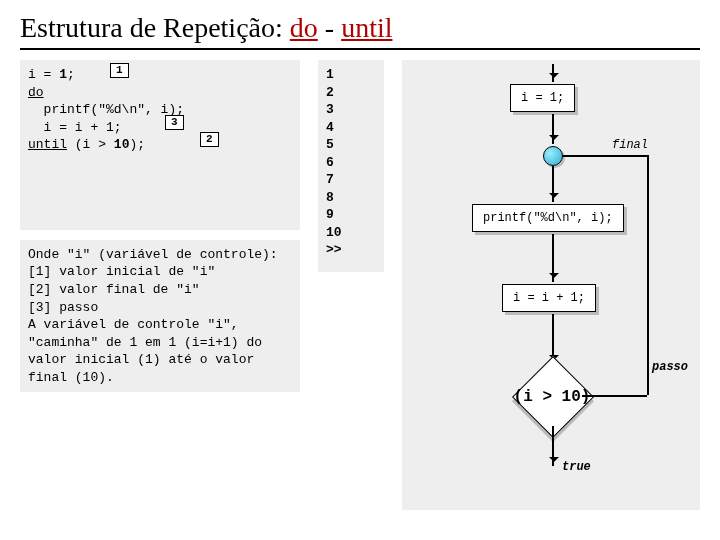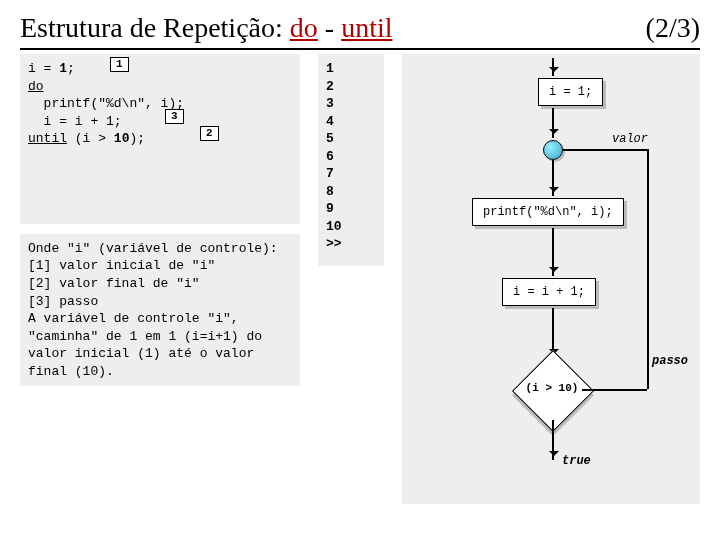--- a/index.html
+++ b/index.html
@@ -14,21 +14,21 @@
   }
   .slide {
     padding: 12px 20px 0 20px;
   }
   .title-row {
     display: flex;
     justify-content: space-between;
     align-items: baseline;
     border-bottom: 2px solid #000;
     padding-bottom: 4px;
-    margin-bottom: 4px;
+    margin-bottom: 10px;
   }
   .title {
     font-size: 28px;
   }
   .title .kw { color: #b00000; text-decoration: underline; }
   .pagelabel { font-size: 28px; }
   .content {
     display: flex;
     gap: 18px;
   }
@@ -106,21 +106,21 @@
     box-shadow: 3px 3px 0 0 #bbb;
     position: absolute;
     left: 12px; top: 2px;
   }
   .diamond .txt {
     position: absolute;
     width: 100%;
     text-align: center;
     top: 22px;
     font-family: "Courier New", monospace;
-    font-size: 11px;
+    font-size: 16px;
     font-weight: bold;
   }
   .circle {
     position: absolute;
     width: 18px; height: 18px;
     border-radius: 50%;
     border: 1px solid #000;
     background: radial-gradient(circle at 6px 6px, #9ef, #3ac);
     box-shadow: 2px 2px 0 0 #bbb;
   }
@@ -153,21 +153,20 @@
   }
 </style>
 </head>
 <body>
 
 <div class="slide">
   <div class="title-row">
     <div class="title">
       <span>Estrutura de Repetição: </span><span class="kw">do</span><span> - </span><span class="kw">until</span>
     </div>
-    <div class="pagelabel">(2/3)</div>
   </div>
 
   <div class="content">
 
     <div class="left-col">
       <div class="codebox"><span>i = </span><span class="bold">1</span><span>;</span>
 <span class="kw2">do</span>
 <span>  printf("%d\n", i);</span>
 <span>  i = i + 1;</span>
 <span class="kw2">until</span><span> (i &gt; </span><span class="bold">10</span><span>);</span>
@@ -190,25 +189,25 @@
 6
 7
 8
 9
 10
 &gt;&gt;</div>
 
     <div class="right-col">
 
       <div class="arrow-v" style="left:150px; top:4px; height:18px;"></div>
-      <div class="flow-box" style="left:108px; top:24px;margin-left:28px;">i = 1;</div>
+      <div class="flow-box" style="left:108px; top:24px;">i = 1;</div>
       <div class="arrow-v" style="left:150px; top:54px; height:30px;"></div>
 
       <div class="circle" style="left:141px; top:86px;"></div>
-      <div class="flow-label" style="left:210px; top:78px;">valor</div>
+      <div class="flow-label" style="left:210px; top:78px;">final</div>
 
       <div class="arrow-v" style="left:150px; top:106px; height:36px;"></div>
       <div class="flow-box" style="left:70px; top:144px;">printf("%d\n", i);</div>
 
       <div class="arrow-v" style="left:150px; top:174px; height:48px;"></div>
       <div class="flow-box" style="left:100px; top:224px;">i = i + 1;</div>
 
       <div class="arrow-v" style="left:150px; top:254px; height:50px;"></div>
       <div class="diamond" style="top:306px; left:110px;">
         <div class="shape"></div>

